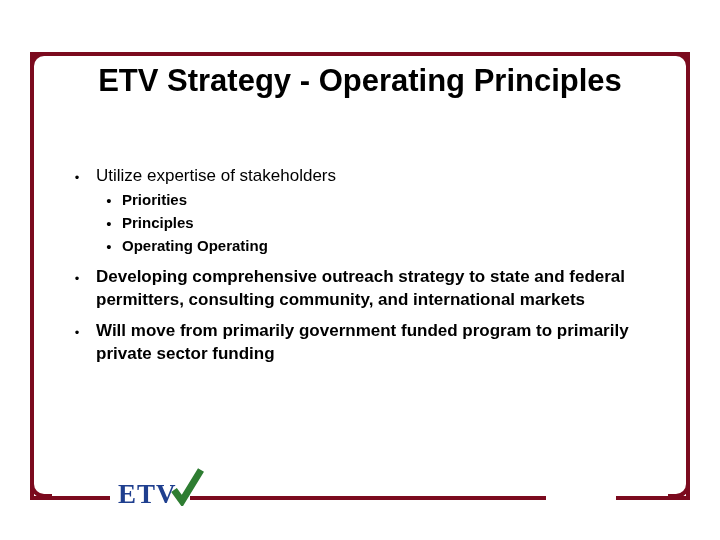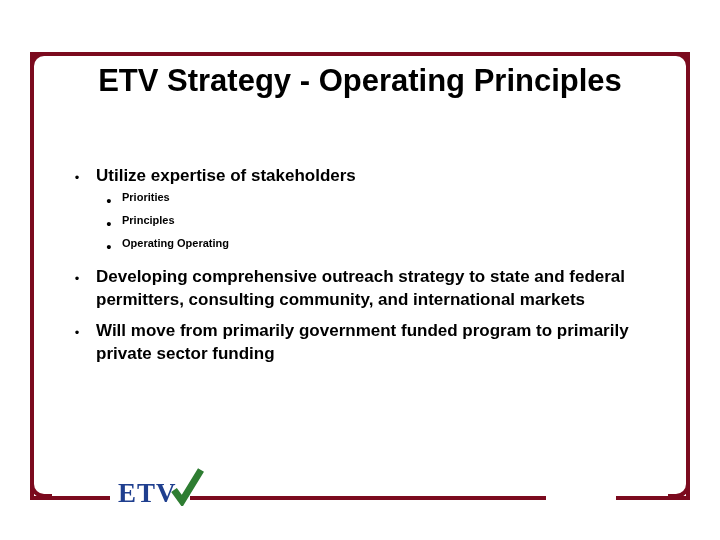--- a/index.html
+++ b/index.html
@@ -118,36 +118,36 @@
     flex: 1 1 auto;
     color: #000000;
     line-height: 1.35;
   }
 
   
   .lvl1 .bullet-mark { font-size: 13px; padding-top: 4px; }
   .lvl1 .bullet-text { font-size: 17px; font-weight: bold; }
 
   
-  .lvl1.first .bullet-text { font-weight: bold; }
+  .lvl1.first .bullet-text { font-weight: normal; }
 
   
   .sub-list { margin-left: 38px; }
   .lvl2 .bullet-mark { font-size: 15px; padding-top: 1px; width: 26px; flex: 0 0 26px; }
-  .lvl2 .bullet-text { font-size: 11px; font-weight: bold; }
+  .lvl2 .bullet-text { font-size: 15px; font-weight: bold; }
 
   .spacer-sm { height: 6px; }
 
   
   .etv-logo {
     position: absolute;
     left: 118px;
     top: 478px;
     display: flex;
-    align-items: flex-start;
+    align-items: center;
   }
   .etv-text {
     font-family: "Liberation Serif", serif;
     font-size: 27px;
     font-weight: bold;
     color: #1f3f8f;
     letter-spacing: 1px;
   }
   .etv-check {
     margin-left: -6px;

